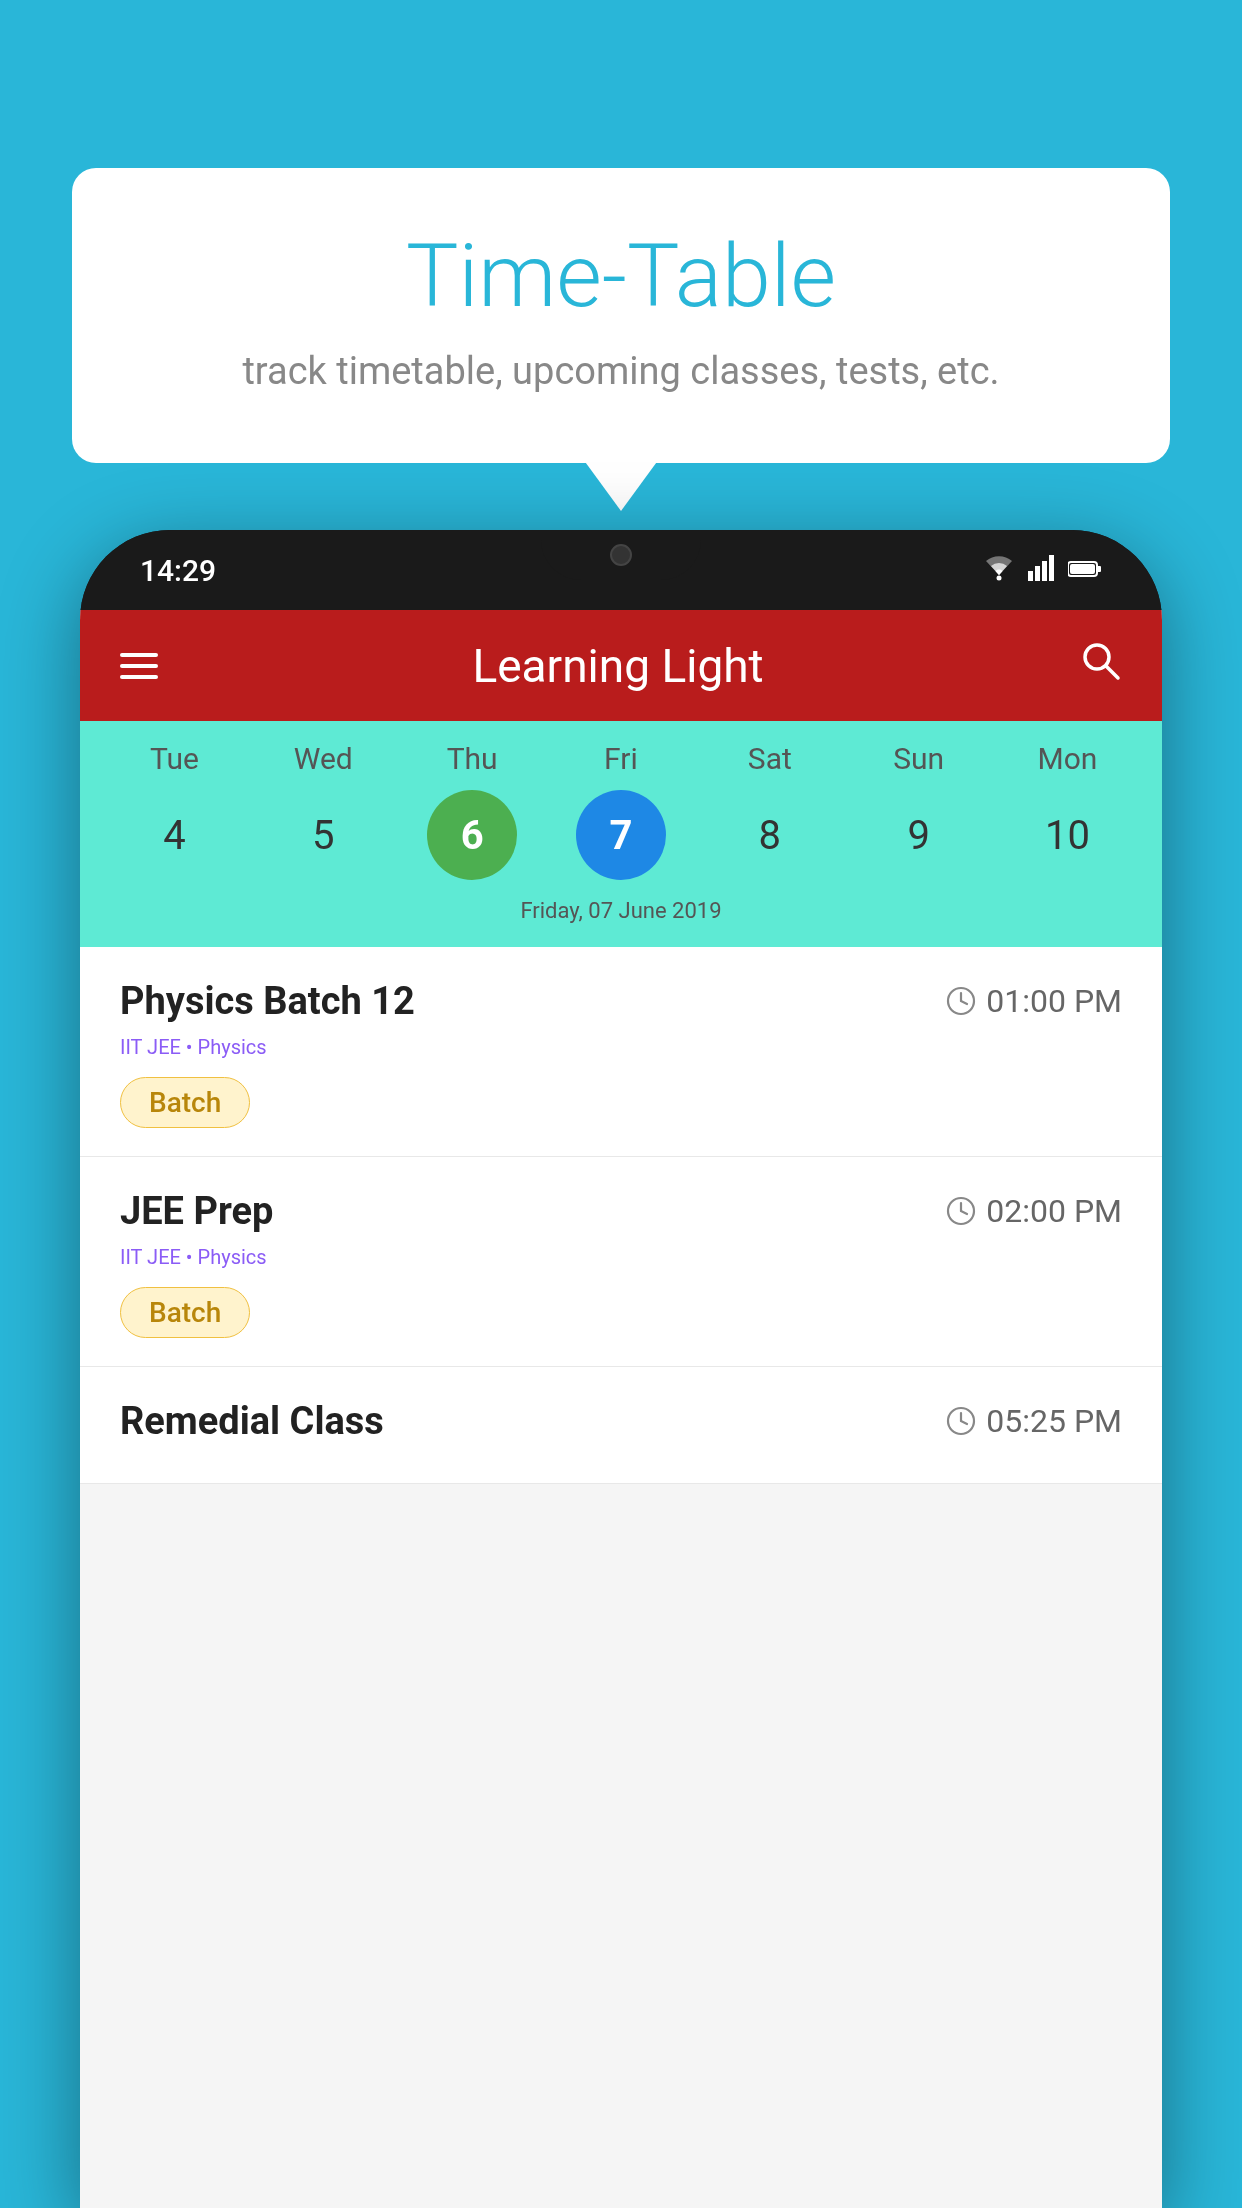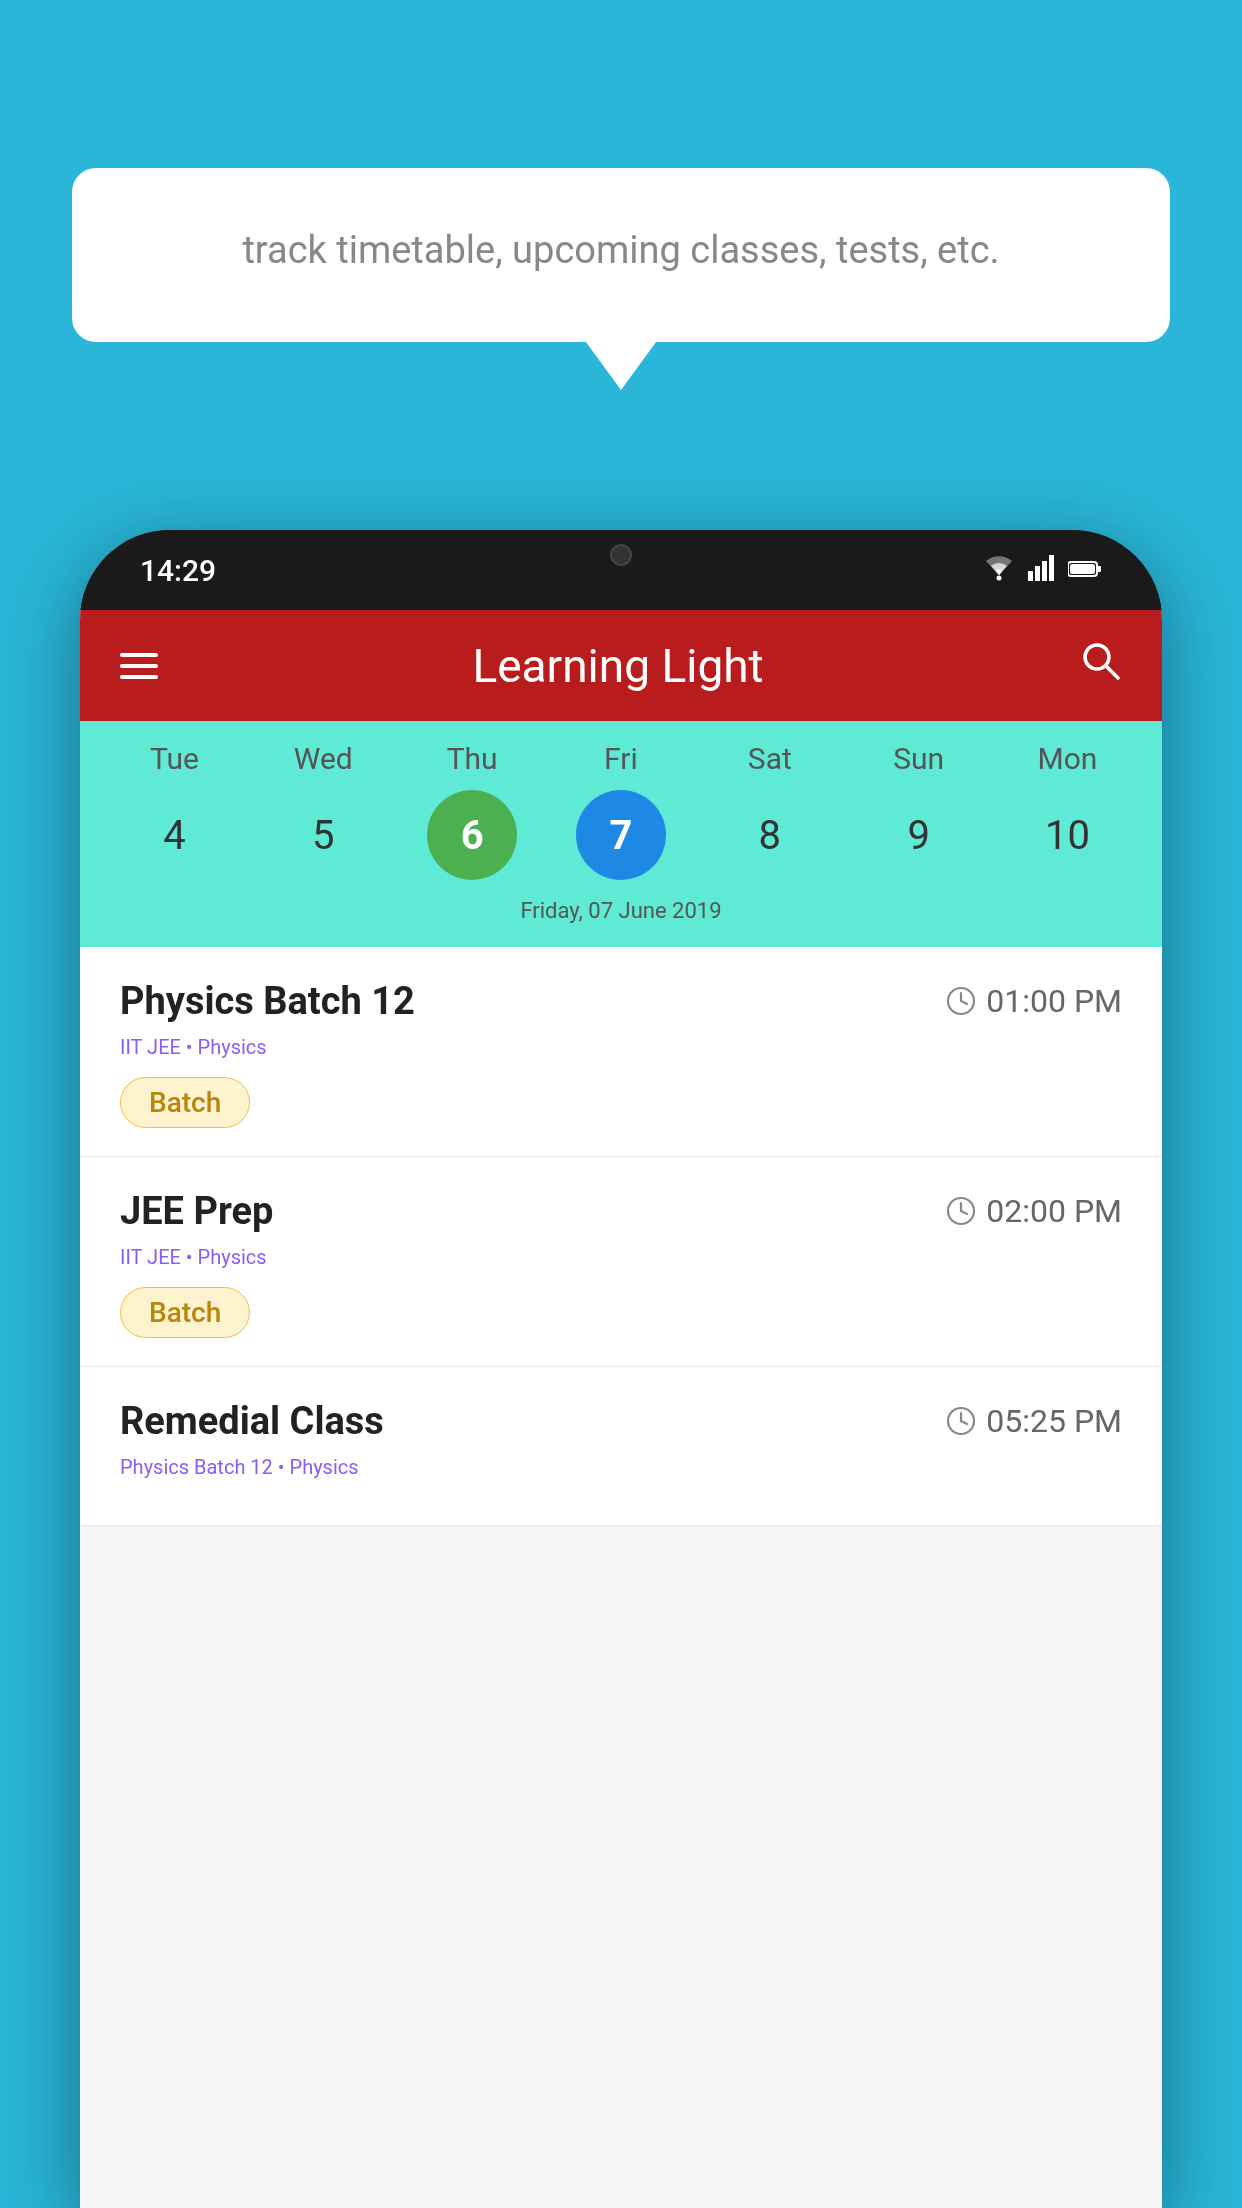--- a/index.html
+++ b/index.html
@@ -265,20 +265,21 @@
       border-radius: 30px;
       padding: 8px 28px;
       font-size: 28px;
       font-weight: 500;
     }
   </style>
 </head>
 <body>
 
 <div class="speech-bubble">
+  <div class="speech-bubble-title">Time-Table</div>
   <div class="speech-bubble-subtitle">track timetable, upcoming classes, tests, etc.</div>
 </div>
 
 <div class="phone-frame">
 
   <div class="phone-top-bar">
     <span class="phone-time">14:29</span>
     <div class="phone-notch">
       <div class="phone-camera"></div>
     </div>
@@ -388,19 +389,18 @@
       <span class="class-name">Remedial Class</span>
       <span class="class-time">
         <svg width="30" height="30" viewBox="0 0 30 30" fill="none">
           <circle cx="15" cy="15" r="13" stroke="#888" stroke-width="2.2"></circle>
           <line x1="15" y1="7" x2="15" y2="15" stroke="#888" stroke-width="2.2" stroke-linecap="round"></line>
           <line x1="15" y1="15" x2="21" y2="18" stroke="#888" stroke-width="2.2" stroke-linecap="round"></line>
         </svg>
         05:25 PM
       </span>
     </div>
-    <div class="class-meta">Physics Batch 12 • Physics</div>
 
   </div>
       </div>
 
   </div>
 </div>
 
 </body></html>

